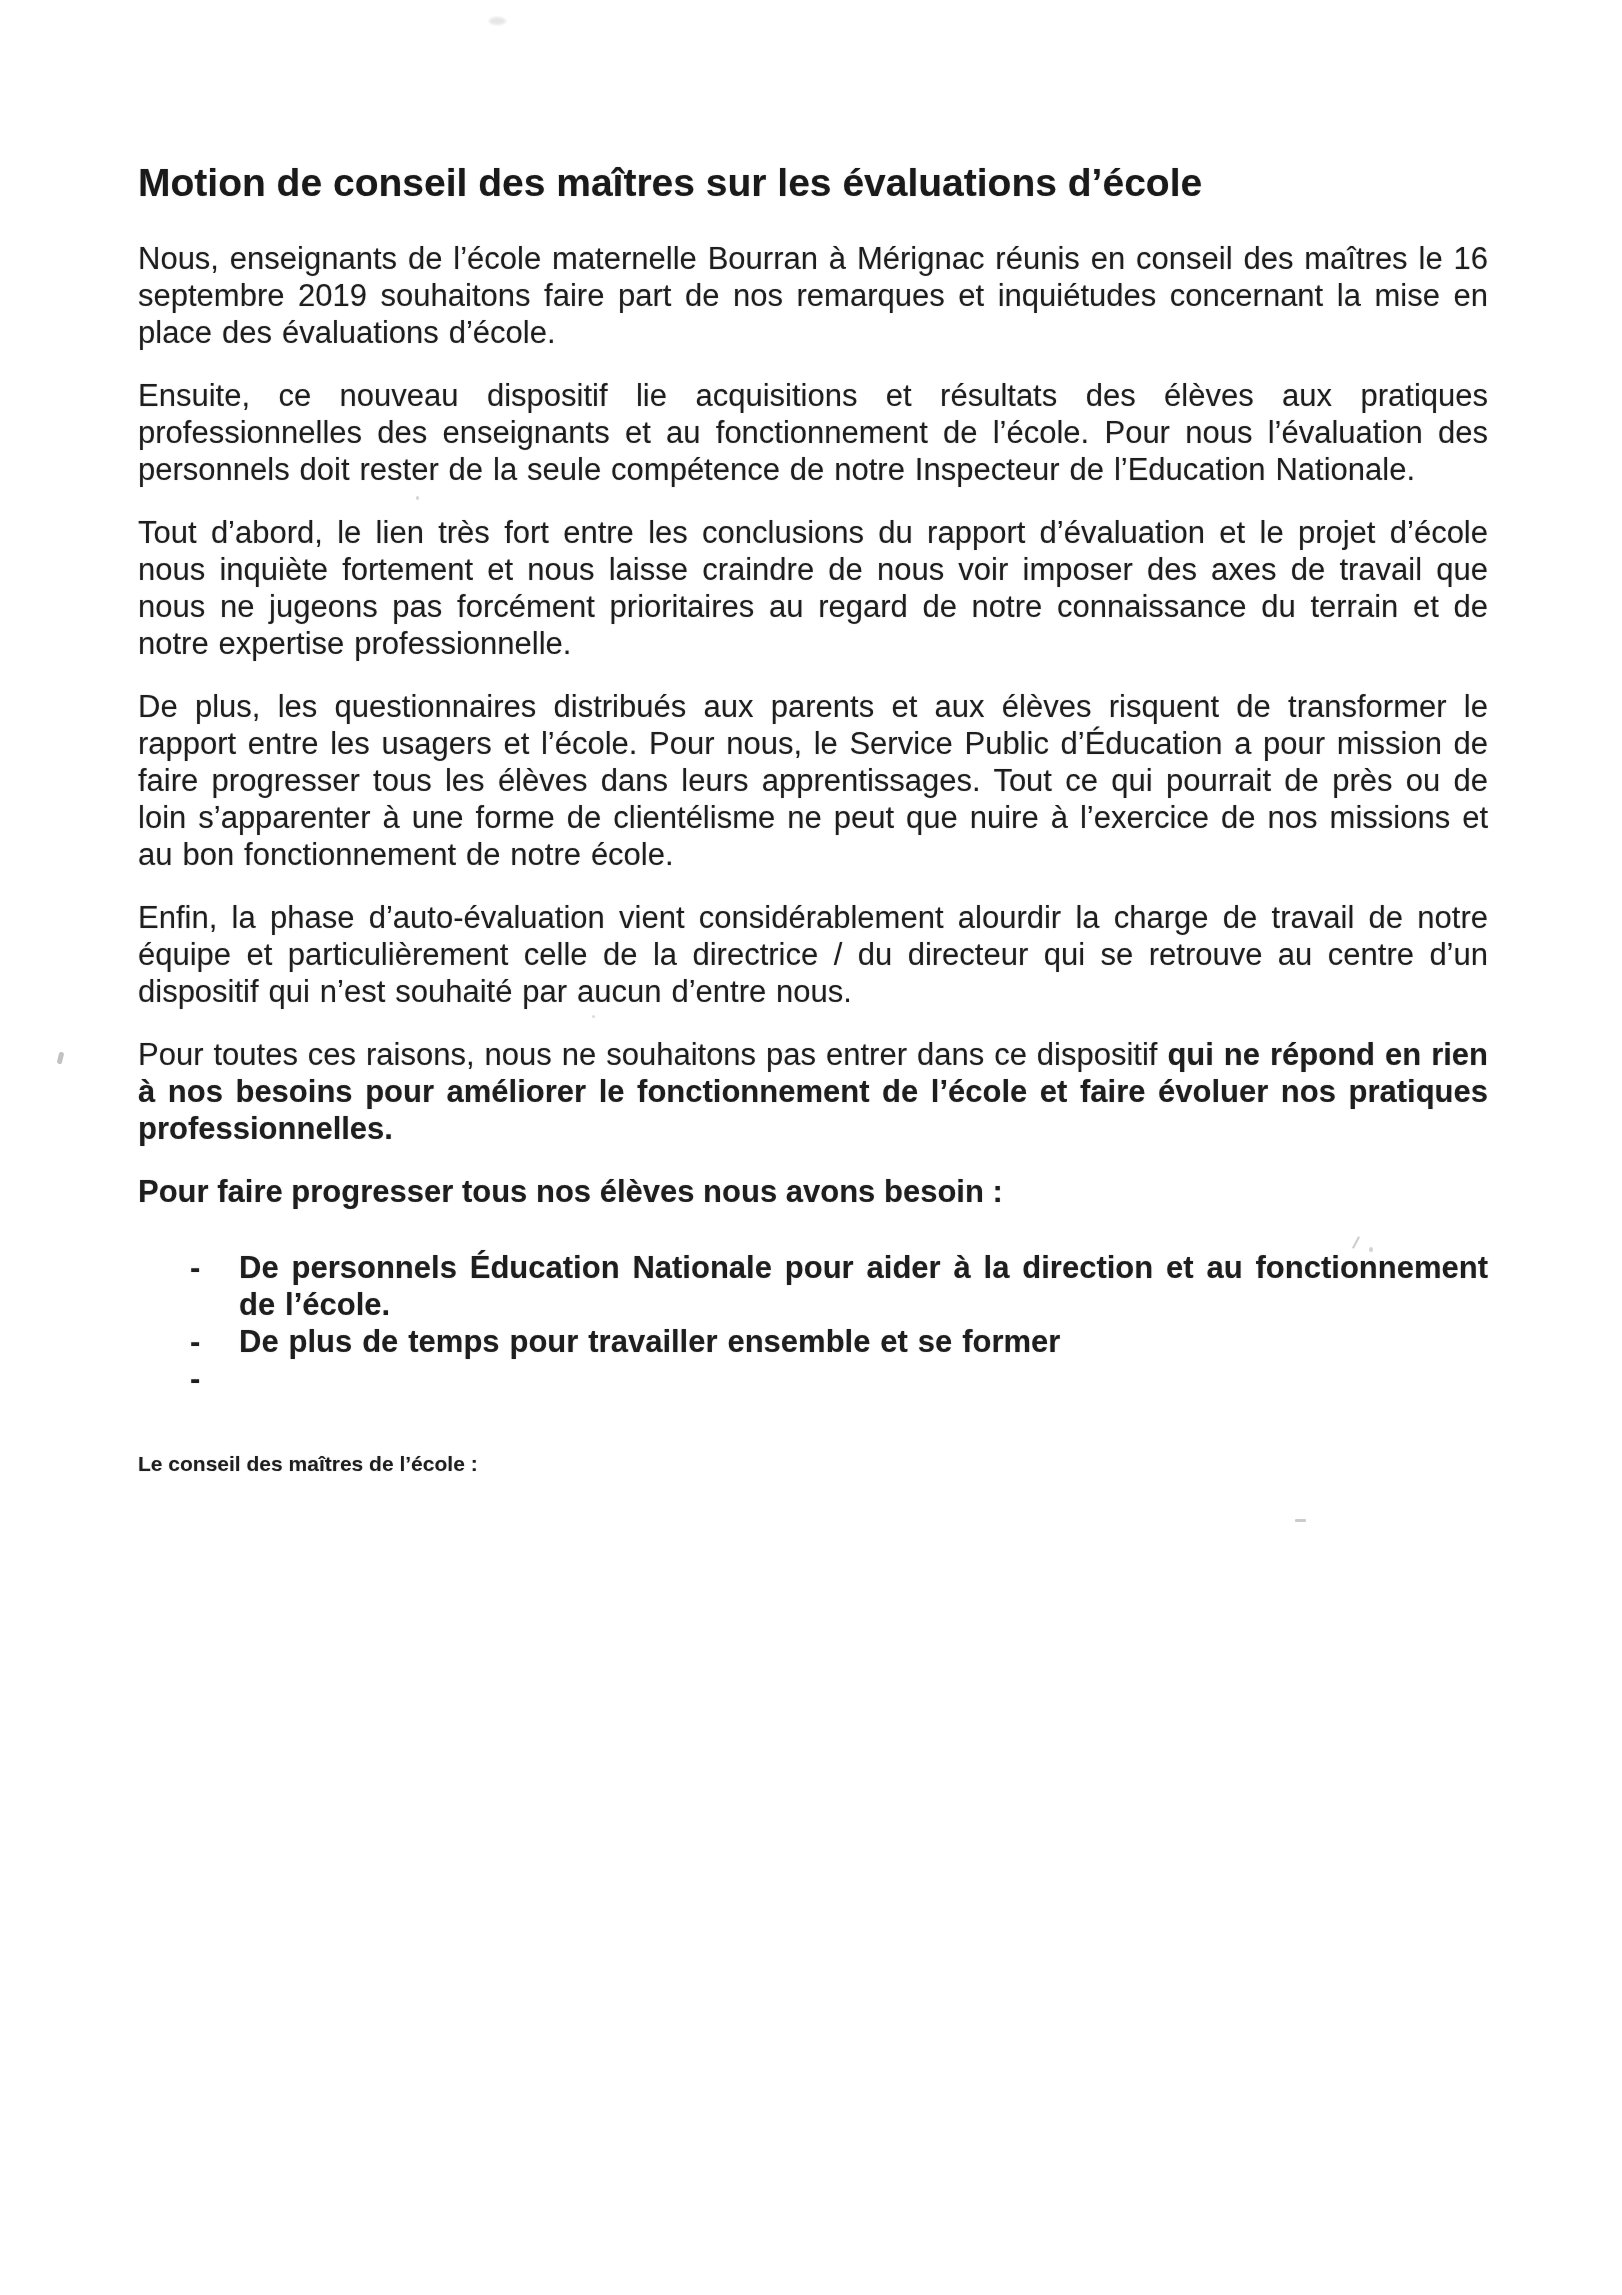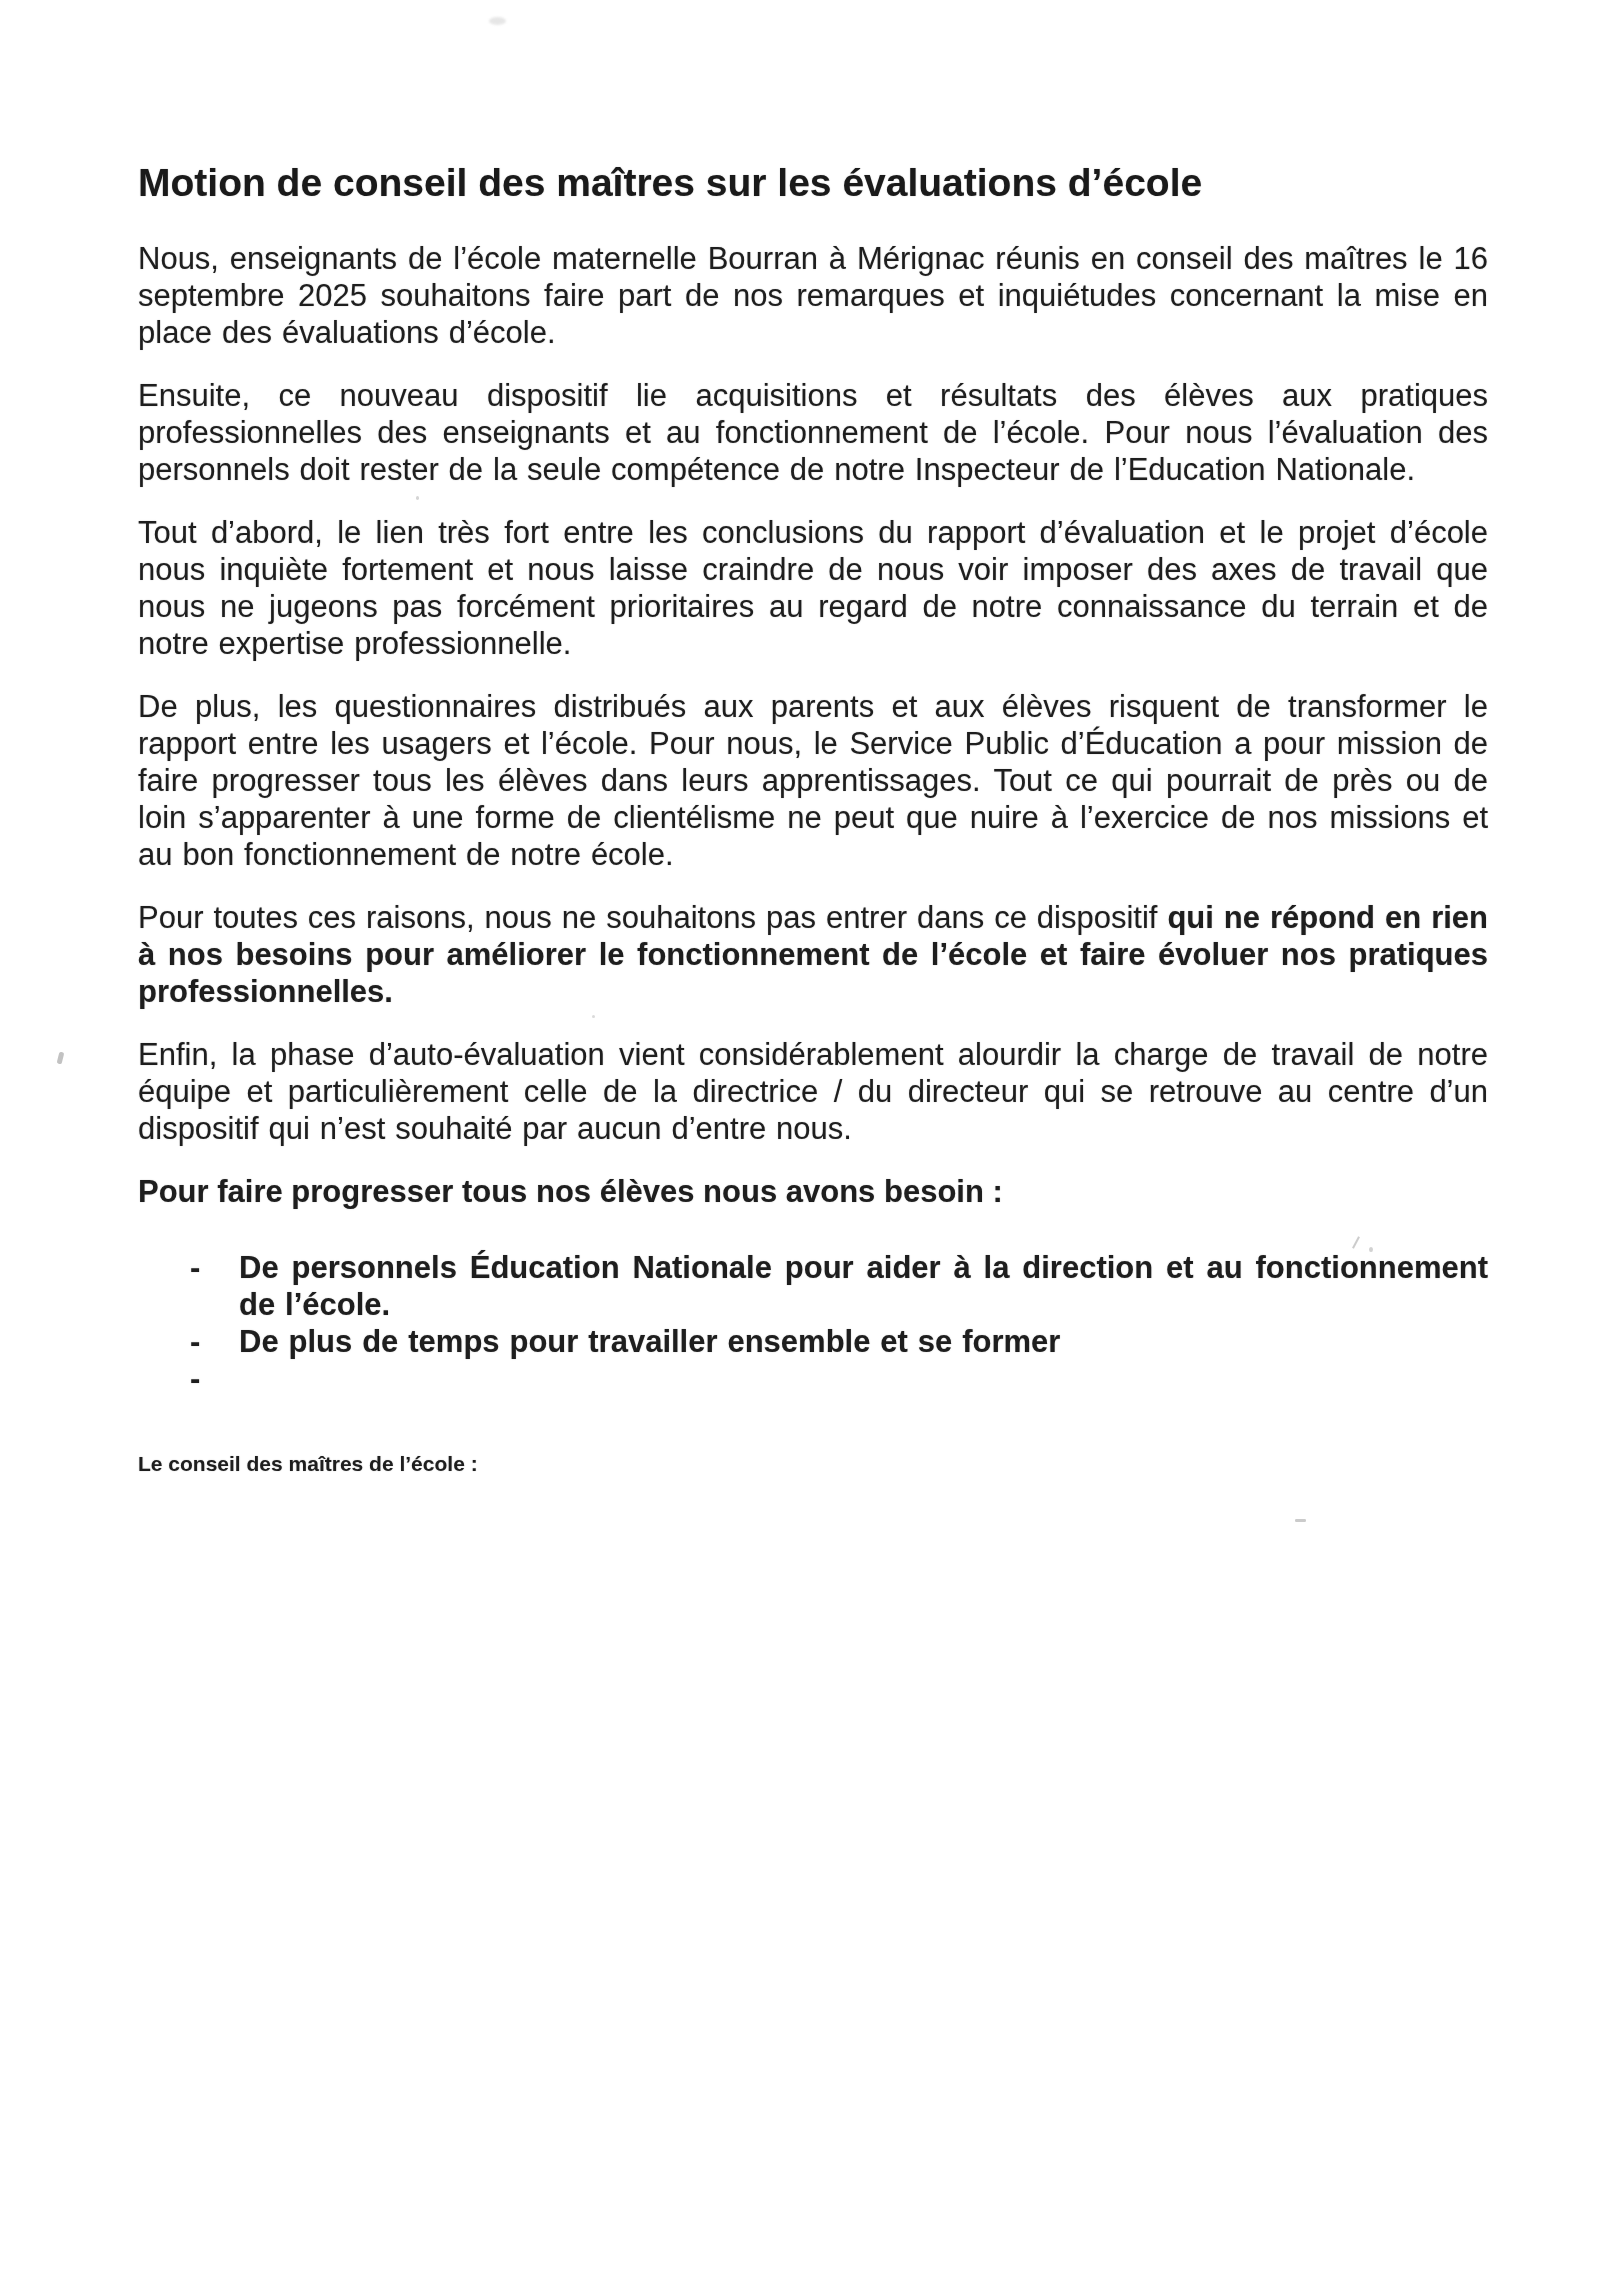--- a/index.html
+++ b/index.html
@@ -104,31 +104,31 @@
     background: #ababab; opacity: 0.5; border-radius: 50%;
   }
 </style>
 </head>
 <body>
 
 <div class="page">
 
   <h1 class="doc-title">Motion de conseil des maîtres sur les évaluations d’école</h1>
 
-  <p class="para">Nous, enseignants de l’école maternelle Bourran à Mérignac réunis en conseil des maîtres le 16 septembre 2025 souhaitons faire part de nos remarques et inquiétudes concernant la mise en place des évaluations d’école.</p>
+  <p class="para">Nous, enseignants de l’école maternelle Bourran à Mérignac réunis en conseil des maîtres le 16 septembre 2019 souhaitons faire part de nos remarques et inquiétudes concernant la mise en place des évaluations d’école.</p>
 
   <p class="para">Ensuite, ce nouveau dispositif lie acquisitions et résultats des élèves aux pratiques professionnelles des enseignants et au fonctionnement de l’école. Pour nous l’évaluation des personnels doit rester de la seule compétence de notre Inspecteur de l’Education Nationale.</p>
 
   <p class="para">Tout d’abord, le lien très fort entre les conclusions du rapport d’évaluation et le projet d’école nous inquiète fortement et nous laisse craindre de nous voir imposer des axes de travail que nous ne jugeons pas forcément prioritaires au regard de notre connaissance du terrain et de notre expertise professionnelle.</p>
 
   <p class="para">De plus, les questionnaires distribués aux parents et aux élèves risquent de transformer le rapport entre les usagers et l’école. Pour nous, le Service Public d’Éducation a pour mission de faire progresser tous les élèves dans leurs apprentissages. Tout ce qui pourrait de près ou de loin s’apparenter à une forme de clientélisme ne peut que nuire à l’exercice de nos missions et au bon fonctionnement de notre école.</p>
 
+  <p class="para">Enfin, la phase d’auto-évaluation vient considérablement alourdir la charge de travail de notre équipe et particulièrement celle de la directrice / du directeur qui se retrouve au centre d’un dispositif qui n’est souhaité par aucun d’entre nous.</p>
+
   <p class="para"><span>Pour toutes ces raisons, nous ne souhaitons pas entrer dans ce dispositif </span><span class="bold-run">qui ne répond en rien à nos besoins pour améliorer le fonctionnement de l’école et faire évoluer nos pratiques professionnelles.</span></p>
-
-  <p class="para">Enfin, la phase d’auto-évaluation vient considérablement alourdir la charge de travail de notre équipe et particulièrement celle de la directrice / du directeur qui se retrouve au centre d’un dispositif qui n’est souhaité par aucun d’entre nous.</p>
 
   <p class="needs-heading">Pour faire progresser tous nos élèves nous avons besoin :</p>
 
   <ul class="bullets">
     <li>
       <span class="marker">-</span>
       <span>De personnels Éducation Nationale pour aider à la direction et au fonctionnement de l’école.</span>
     </li>
     <li>
       <span class="marker">-</span>

